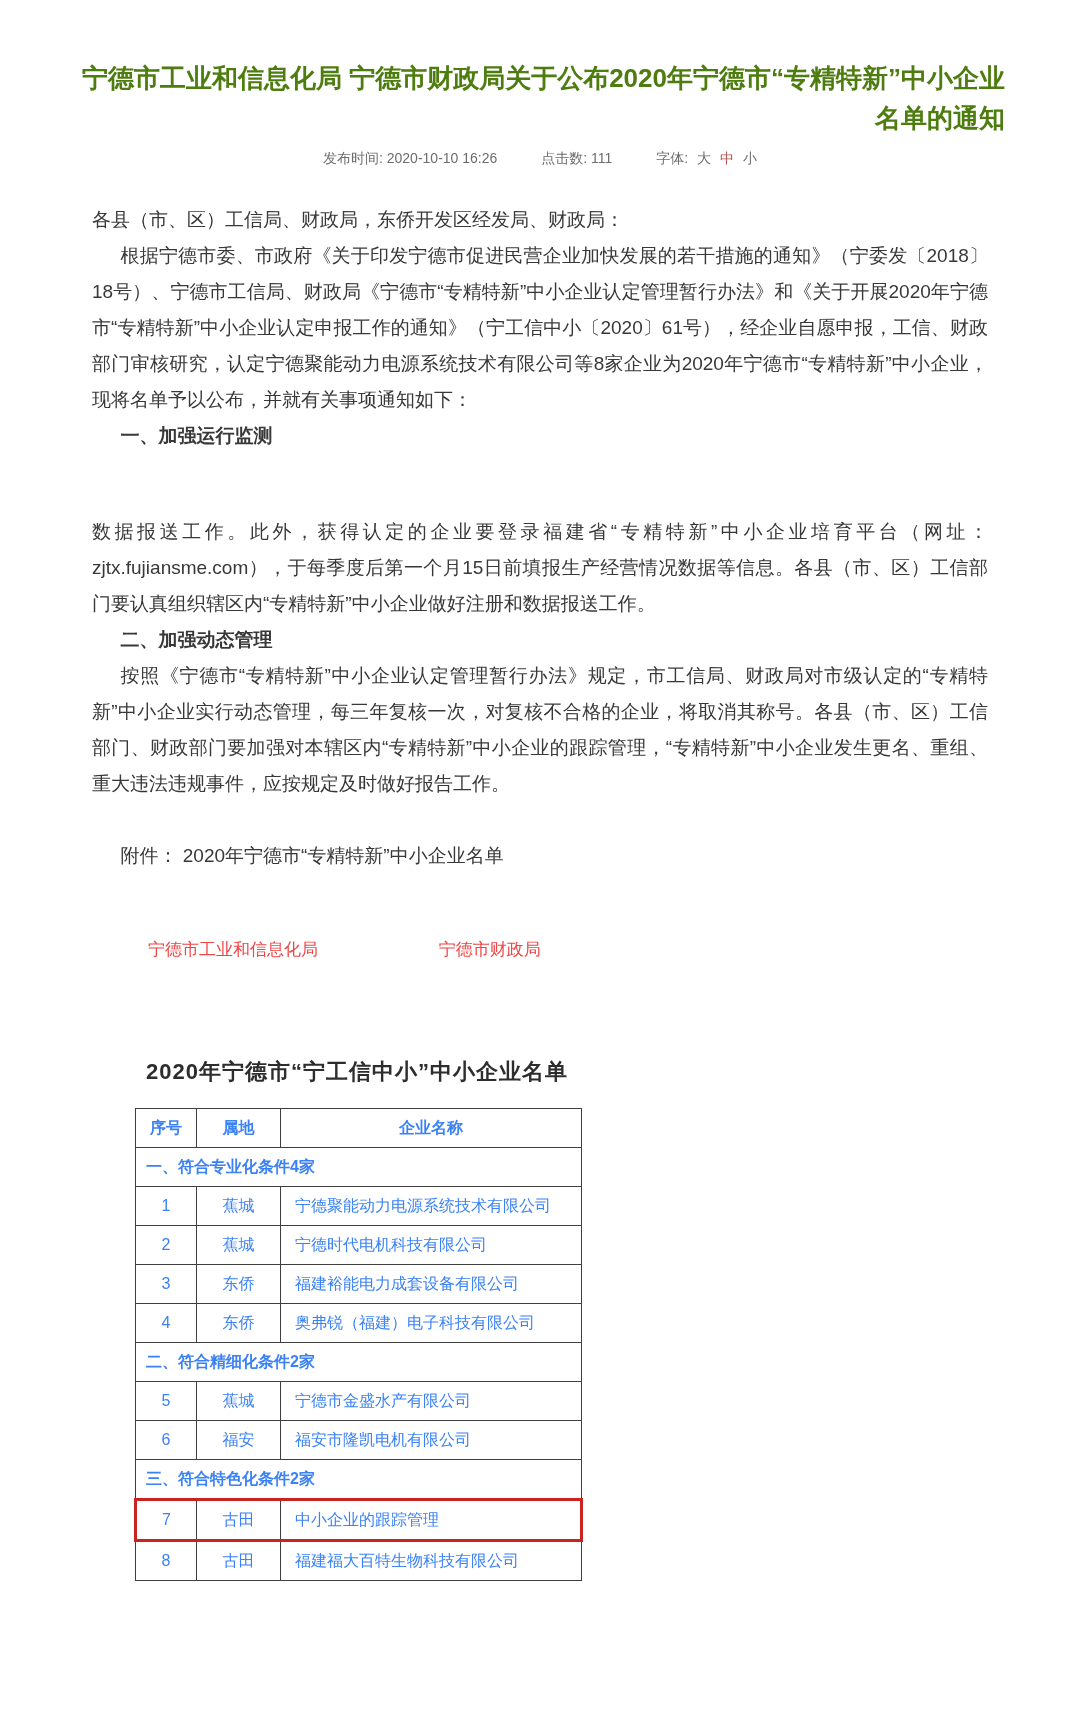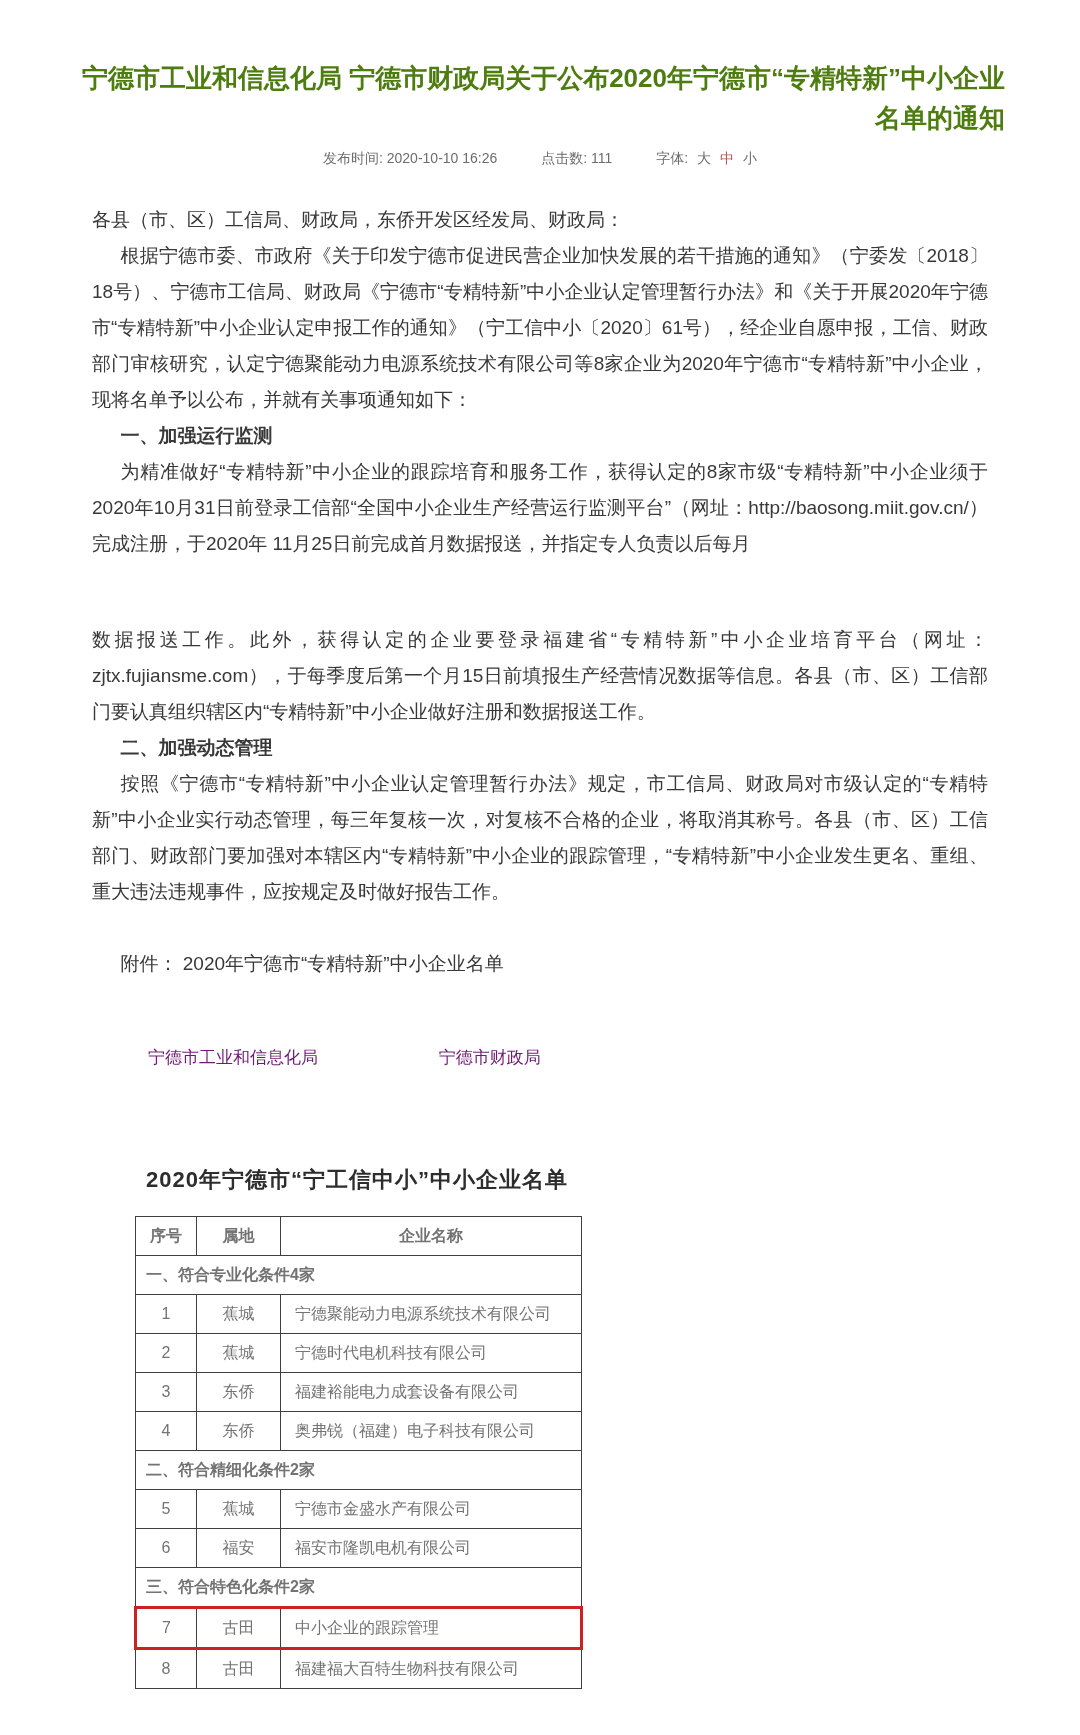--- a/index.html
+++ b/index.html
@@ -17,30 +17,30 @@
   .font-opt { margin-left:9px; cursor:pointer; }
   .font-opt.active { color:#b5524e; }
 
   .body { width:896px; margin:34px auto 0; font-size:19px; line-height:36px; color:#383838; }
   .p { text-align:justify; }
   .p-indent { text-indent:1.5em; }
   .p-bold { font-weight:700; }
   .p-gap { margin-top:60px; }
   .attachment { margin-top:36px; text-indent:1.5em; }
 
-  .signature { margin-top:64px; font-size:17px; color:#701a75; line-height:24px; }
+  .signature { margin-top:64px; font-size:17px; color:#ef4444; line-height:24px; }
   .sig-row1 { padding-left:56px; }
   .sig-org2 { margin-left:116px; }
   .sig-row2 { margin-top:12px; padding-left:355px; }
 
   .table-block { width:446px; margin:92px 0 0 42px; }
   .table-title { text-align:center; font-size:22px; font-weight:700; color:#2d2d2d; letter-spacing:1px; }
   table { border-collapse:collapse; margin-top:18px; width:446px; table-layout:fixed; }
   col.c1 { width:61px; } col.c2 { width:84px; } col.c3 { width:301px; }
-  th, td { border:1px solid #3f3f3f; font-size:16px; height:30px; padding:1px 0; color:#737373; }
+  th, td { border:1px solid #3f3f3f; font-size:16px; height:30px; padding:1px 0; color:#3b82f6; }
   th { font-weight:700; text-align:center; }
   td { height:28px; }
   td.num { text-align:center; }
   td.company { text-align:left; padding-left:14px; }
   td.section { text-align:left; padding-left:10px; font-weight:700; height:26px; }
   tr.highlight td { border-top:3px solid #cc2222; border-bottom:3px solid #cc2222; }
   tr.highlight td:first-child { border-left:3px solid #cc2222; }
   tr.highlight td:last-child { border-right:3px solid #cc2222; }
 </style>
 </head>
@@ -53,21 +53,20 @@
   <div class="meta">
     <span class="meta-item"><span>发布时间:</span> <span>2020-10-10 16:26</span></span>
     <span class="meta-item"><span>点击数:</span> <span>111</span></span>
     <span class="meta-item"><span>字体:</span><span class="font-opt">大</span><span class="font-opt active">中</span><span class="font-opt">小</span></span>
   </div>
 
   <div class="body">
     <p class="p">各县（市、区）工信局、财政局，东侨开发区经发局、财政局：</p>
     <p class="p p-indent">根据宁德市委、市政府《关于印发宁德市促进民营企业加快发展的若干措施的通知》（宁委发〔2018〕18号）、宁德市工信局、财政局《宁德市“专精特新”中小企业认定管理暂行办法》和《关于开展2020年宁德市“专精特新”中小企业认定申报工作的通知》（宁工信中小〔2020〕61号），经企业自愿申报，工信、财政部门审核研究，认定宁德聚能动力电源系统技术有限公司等8家企业为2020年宁德市“专精特新”中小企业，现将名单予以公布，并就有关事项通知如下：</p>
     <p class="p p-indent p-bold">一、加强运行监测</p>
-    <p class="p p-indent">为精准做好“专精特新”中小企业的跟踪培育和服务工作，获得认定的8家市级“专精特新”中小企业须于2020年10月31日前登录工信部“全国中小企业生产经营运行监测平台”（网址：http://baosong.miit.gov.cn/）完成注册，于2020年 11月25日前完成首月数据报送，并指定专人负责以后每月</p>
     <p class="p p-gap">数据报送工作。此外，获得认定的企业要登录福建省“专精特新”中小企业培育平台（网址：zjtx.fujiansme.com），于每季度后第一个月15日前填报生产经营情况数据等信息。各县（市、区）工信部门要认真组织辖区内“专精特新”中小企业做好注册和数据报送工作。</p>
     <p class="p p-indent p-bold">二、加强动态管理</p>
     <p class="p p-indent">按照《宁德市“专精特新”中小企业认定管理暂行办法》规定，市工信局、财政局对市级认定的“专精特新”中小企业实行动态管理，每三年复核一次，对复核不合格的企业，将取消其称号。各县（市、区）工信部门、财政部门要加强对本辖区内“专精特新”中小企业的跟踪管理，“专精特新”中小企业发生更名、重组、重大违法违规事件，应按规定及时做好报告工作。</p>
     <p class="p attachment">附件： 2020年宁德市“专精特新”中小企业名单</p>
 
     <div class="signature">
       <div class="sig-row1">
         <span class="sig-org1">宁德市工业和信息化局</span>
         <span class="sig-org2">宁德市财政局</span>
       </div>

